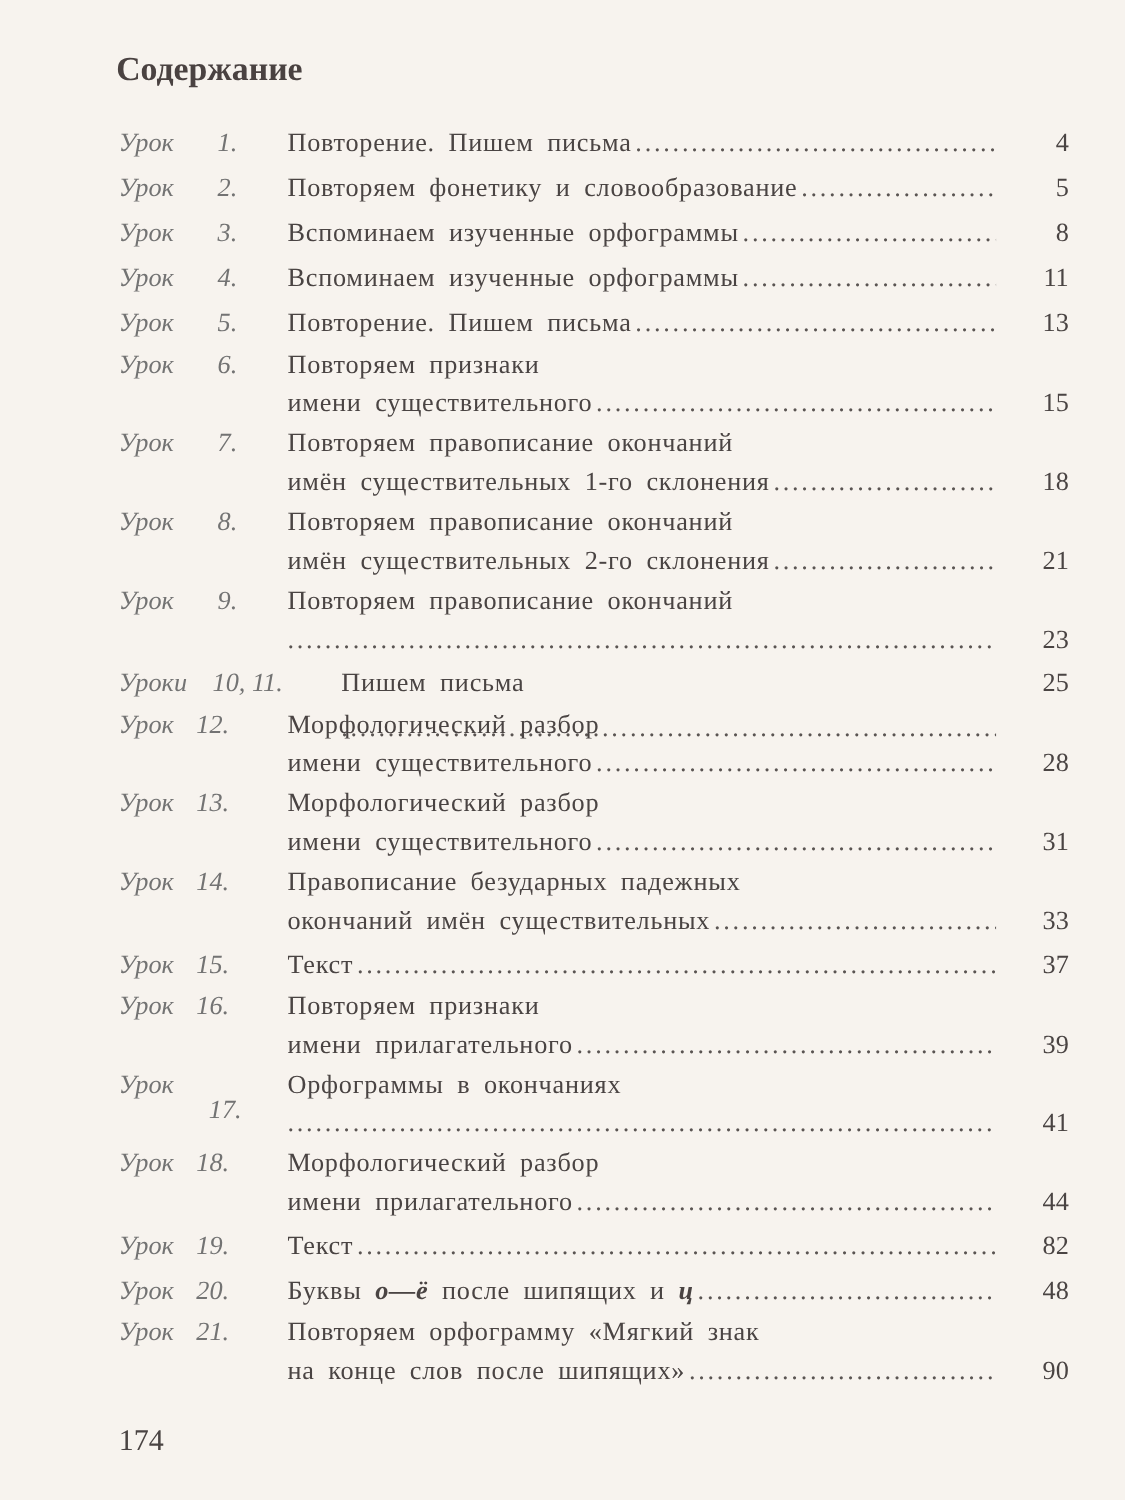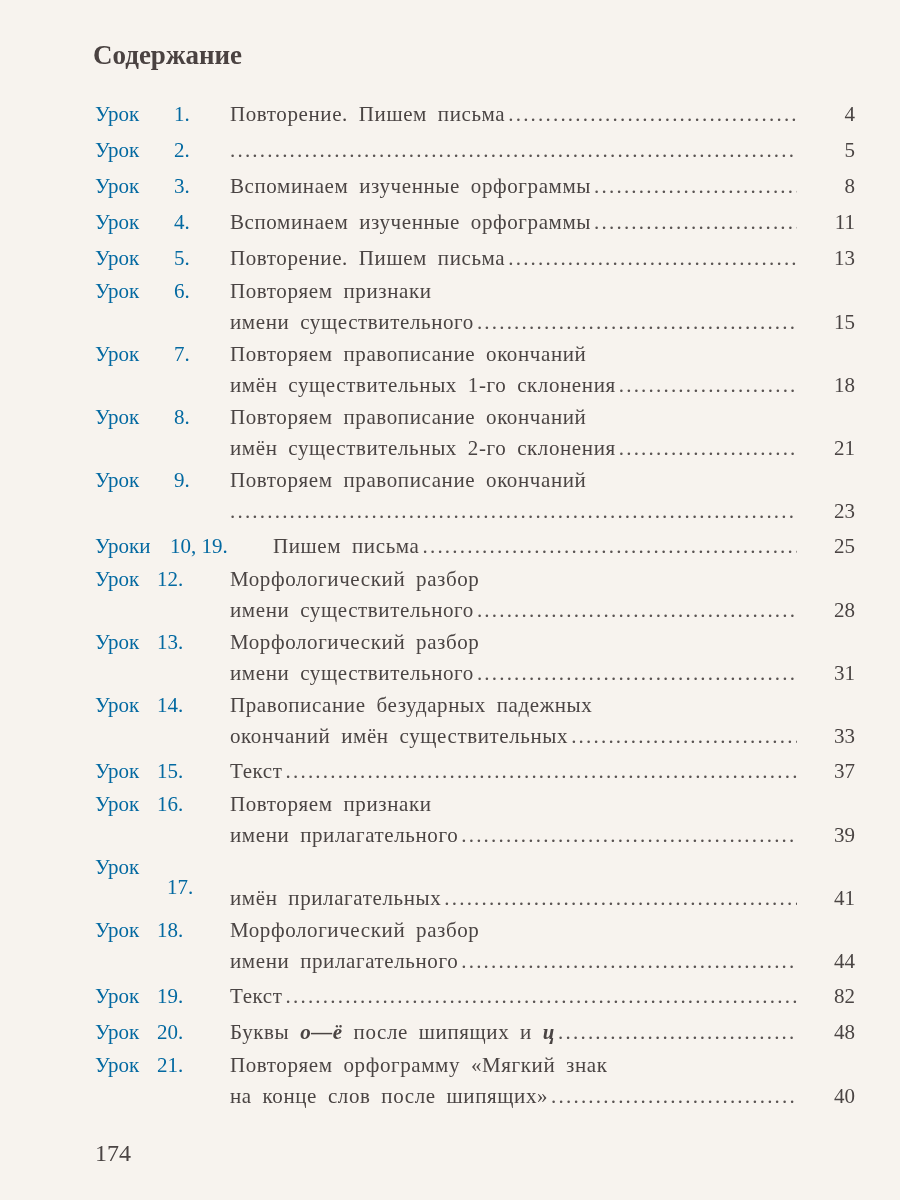--- a/index.html
+++ b/index.html
@@ -17,21 +17,21 @@
     letter-spacing: 0px;
   }
   .toc { position: absolute; left: 95px; top: 96px; width: 760px; }
   .entry { position: relative; }
   .line {
     position: relative; height: 34px; line-height: 34px;
     font-size: 21px; white-space: nowrap;
   }
   .label {
     position: absolute; left: 0; top: 0;
-    color: #0369a1;
+    font-style: italic; color: #737373;
   }
   .text {
     position: absolute; left: 135px; top: 0; right: 0;
     letter-spacing: 0.6px; word-spacing: 5px;
   }
   .lead {
     position: absolute; left: 135px; right: 58px; top: 0;
     display: flex; overflow: hidden;
   }
   .lead .t { flex: none; background: #f7f3ee; padding-right: 3px; letter-spacing: 0.6px; word-spacing: 5px; }
@@ -62,20 +62,21 @@
             <span class="dots">........................................................................................................................</span>
           </div>
           <span class="page-num">4</span>
         </div>
       </div>
       <div class="entry">
         <div class="line" style="height: 36px; line-height: 36px;">
           <span class="label">Урок</span>
           <span class="label" style="left: 79px;">2.</span>
           <div class="lead">
+            <span class="t">Повторяем фонетику и словообразование</span>
             <span class="dots">........................................................................................................................</span>
           </div>
           <span class="page-num">5</span>
         </div>
       </div>
       <div class="entry">
         <div class="line" style="height: 36px; line-height: 36px;">
           <span class="label">Урок</span>
           <span class="label" style="left: 79px;">3.</span>
           <div class="lead">
@@ -158,22 +159,22 @@
         <div class="line" style="height: 31px; line-height: 31px;">
           <div class="lead">
             <span class="dots">........................................................................................................................</span>
           </div>
           <span class="page-num">23</span>
         </div>
       </div>
       <div class="entry">
         <div class="line" style="height: 36px; line-height: 36px;">
           <span class="label">Уроки</span>
-          <span class="label" style="left: 75px;">10, 19.</span>
-          <div class="lead" style="left: 178px;">
+          <span class="label" style="left: 75px;">10, 11.</span>
+          <div class="lead" style="left: 178px; flex-direction: column;">
             <span class="t">Пишем письма</span>
             <span class="dots">........................................................................................................................</span>
           </div>
           <span class="page-num">25</span>
         </div>
       </div>
       <div class="entry" style="margin-bottom: 1px;">
         <div class="line" style="height: 31px; line-height: 31px;">
           <span class="label">Урок</span>
           <span class="label" style="left: 62px;">12.</span>
@@ -237,24 +238,24 @@
             <span class="t">имени прилагательного</span>
             <span class="dots">........................................................................................................................</span>
           </div>
           <span class="page-num">39</span>
         </div>
       </div>
       <div class="entry" style="margin-bottom: 1px;">
         <div class="line" style="height: 31px; line-height: 31px;">
           <span class="label">Урок</span>
           <span class="label" style="left: 72px; margin-top: 20px;">17.</span>
-        </div>
-        <div class="line" style="height: 31px; line-height: 31px;">
-          <div class="lead">
-            <span class="t">имён прилагательных</span>
+          <span class="text">Орфограммы в окончаниях</span>
+        </div>
+        <div class="line" style="height: 31px; line-height: 31px;">
+          <div class="lead">
             <span class="dots">........................................................................................................................</span>
           </div>
           <span class="page-num">41</span>
         </div>
       </div>
       <div class="entry" style="margin-bottom: 1px;">
         <div class="line" style="height: 31px; line-height: 31px;">
           <span class="label">Урок</span>
           <span class="label" style="left: 62px;">18.</span>
           <span class="text">Морфологический разбор</span>
@@ -293,18 +294,18 @@
         <div class="line" style="height: 31px; line-height: 31px;">
           <span class="label">Урок</span>
           <span class="label" style="left: 62px;">21.</span>
           <span class="text">Повторяем орфограмму «Мягкий знак</span>
         </div>
         <div class="line" style="height: 31px; line-height: 31px;">
           <div class="lead">
             <span class="t">на конце слов после шипящих»</span>
             <span class="dots">........................................................................................................................</span>
           </div>
-          <span class="page-num">40</span>
+          <span class="page-num">90</span>
         </div>
       </div>
     </div>
   <div class="footer-num">174</div>
 </div>
 
 </body></html>

